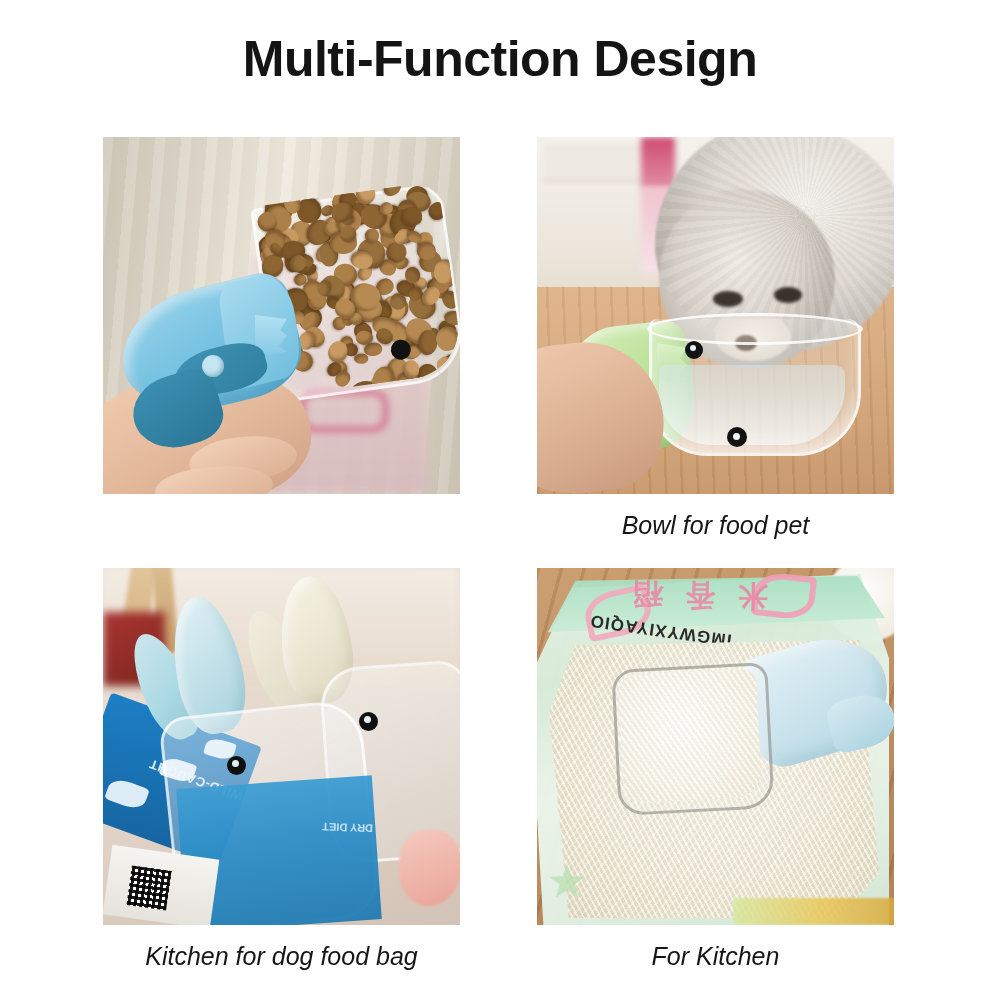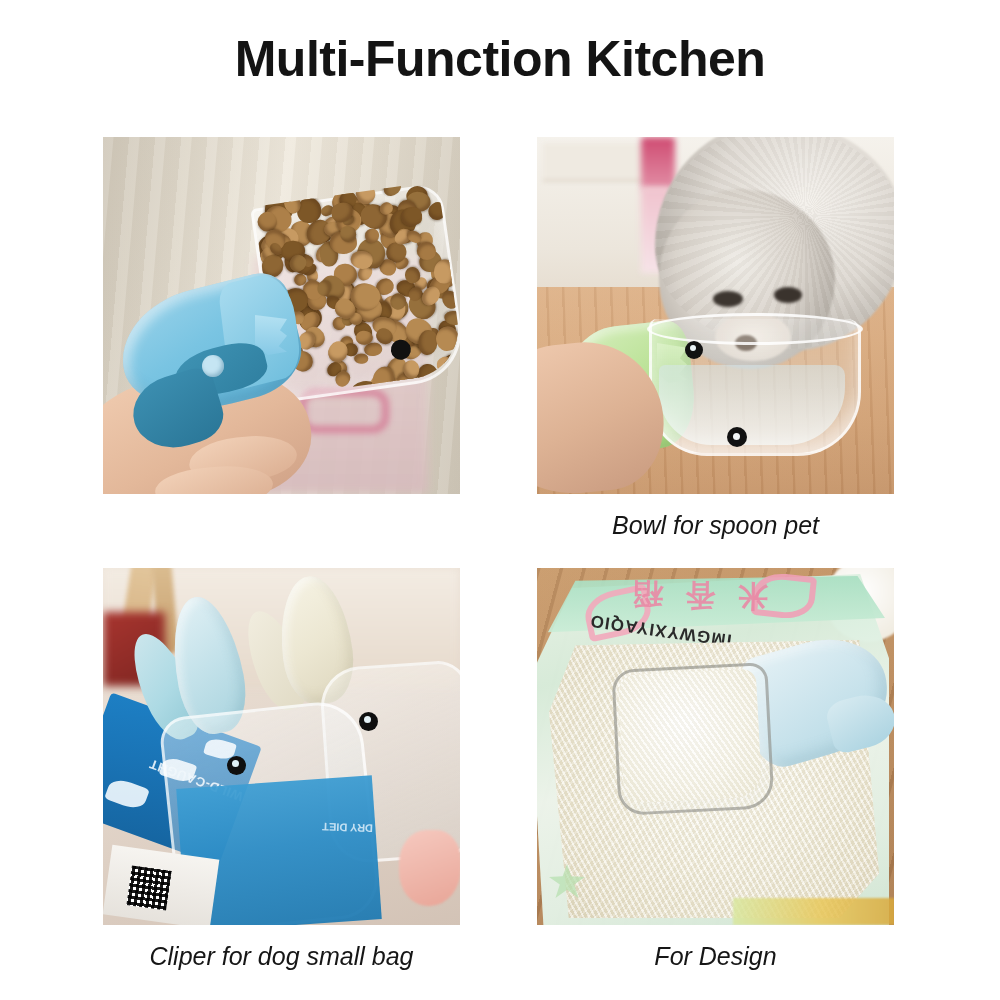--- a/index.html
+++ b/index.html
@@ -518,21 +518,21 @@
   .p4-greenstar {
     left: 12px; top: 296px; width: 36px; height: 34px;
     background: #b5dfae;
     clip-path: polygon(50% 0%, 62% 36%, 100% 38%, 70% 60%, 82% 100%, 50% 76%, 18% 100%, 30% 60%, 0 38%, 38% 36%);
     opacity: .7;
   }
 </style>
 </head>
 <body>
 
-<div class="page-title">Multi-Function Kitchen</div>
+<div class="page-title">Multi-Function Design</div>
 
 <div class="grid">
 
   <div class="cell cell-tl">
     <div class="photo">
       <div class="p1-bg"></div>
       <div class="lyr p1-curtain"></div>
       <div class="lyr p1-pinkbox"></div>
       <div class="lyr p1-pinklabel"></div>
       <div class="lyr p1-cup"></div>
@@ -739,21 +739,21 @@
       <div class="lyr p2-nose"></div>
       <div class="lyr p2-green-scoop"></div>
       <div class="lyr p2-green-teeth"></div>
       <div class="lyr p2-bowl"></div>
       <div class="lyr p2-bowl-rim"></div>
       <div class="lyr p2-water"></div>
       <div class="lyr p2-hand"></div>
       <div class="lyr p2-dot1"></div>
       <div class="lyr p2-dot2"></div>
     </div>
-    <div class="caption">Bowl for spoon pet</div>
+    <div class="caption">Bowl for food pet</div>
   </div>
 
   <div class="cell cell-bl">
     <div class="photo">
       <div class="p3-bg"></div>
       <div class="lyr p3-blur-top"></div>
       <div class="lyr p3-chair"></div>
       <div class="lyr p3-chair2"></div>
       <div class="lyr p3-red"></div>
       <div class="lyr p3-earB2"></div>
@@ -768,21 +768,21 @@
       <div class="lyr p3-earA1"></div>
       <div class="lyr p3-bodyA"></div>
       <div class="lyr p3-bag2"></div>
       <div class="lyr p3-bagtext2">DRY DIET</div>
       <div class="lyr p3-whitelabel"></div>
       <div class="lyr p3-qr"></div>
       <div class="lyr p3-pinkthing"></div>
       <div class="lyr p3-dotA"></div>
       <div class="lyr p3-dotB"></div>
     </div>
-    <div class="caption">Cliper for dog small bag</div>
+    <div class="caption">Kitchen for dog food bag</div>
   </div>
 
   <div class="cell cell-br">
     <div class="photo">
       <div class="p4-bg"></div>
       <div class="p4-wood"></div>
       <div class="lyr p4-whitebowl"></div>
       <div class="lyr p4-bag"></div>
       <div class="lyr p4-bag-mint"></div>
       <div class="lyr p4-bow1"></div>
@@ -792,16 +792,16 @@
       <div class="lyr p4-rice"></div>
       <div class="lyr p4-rice-tex"></div>
       <div class="lyr p4-handle"></div>
       <div class="lyr p4-handle-tip"></div>
       <div class="lyr p4-scoopcup"></div>
       <div class="lyr p4-scoopfill"></div>
       <div class="lyr p4-scoopfill-tex"></div>
       <div class="lyr p4-greenstar"></div>
       <div class="lyr p4-bagbottom"></div>
     </div>
-    <div class="caption">For Design</div>
+    <div class="caption">For Kitchen</div>
   </div>
 
 </div>
 
 </body></html>

